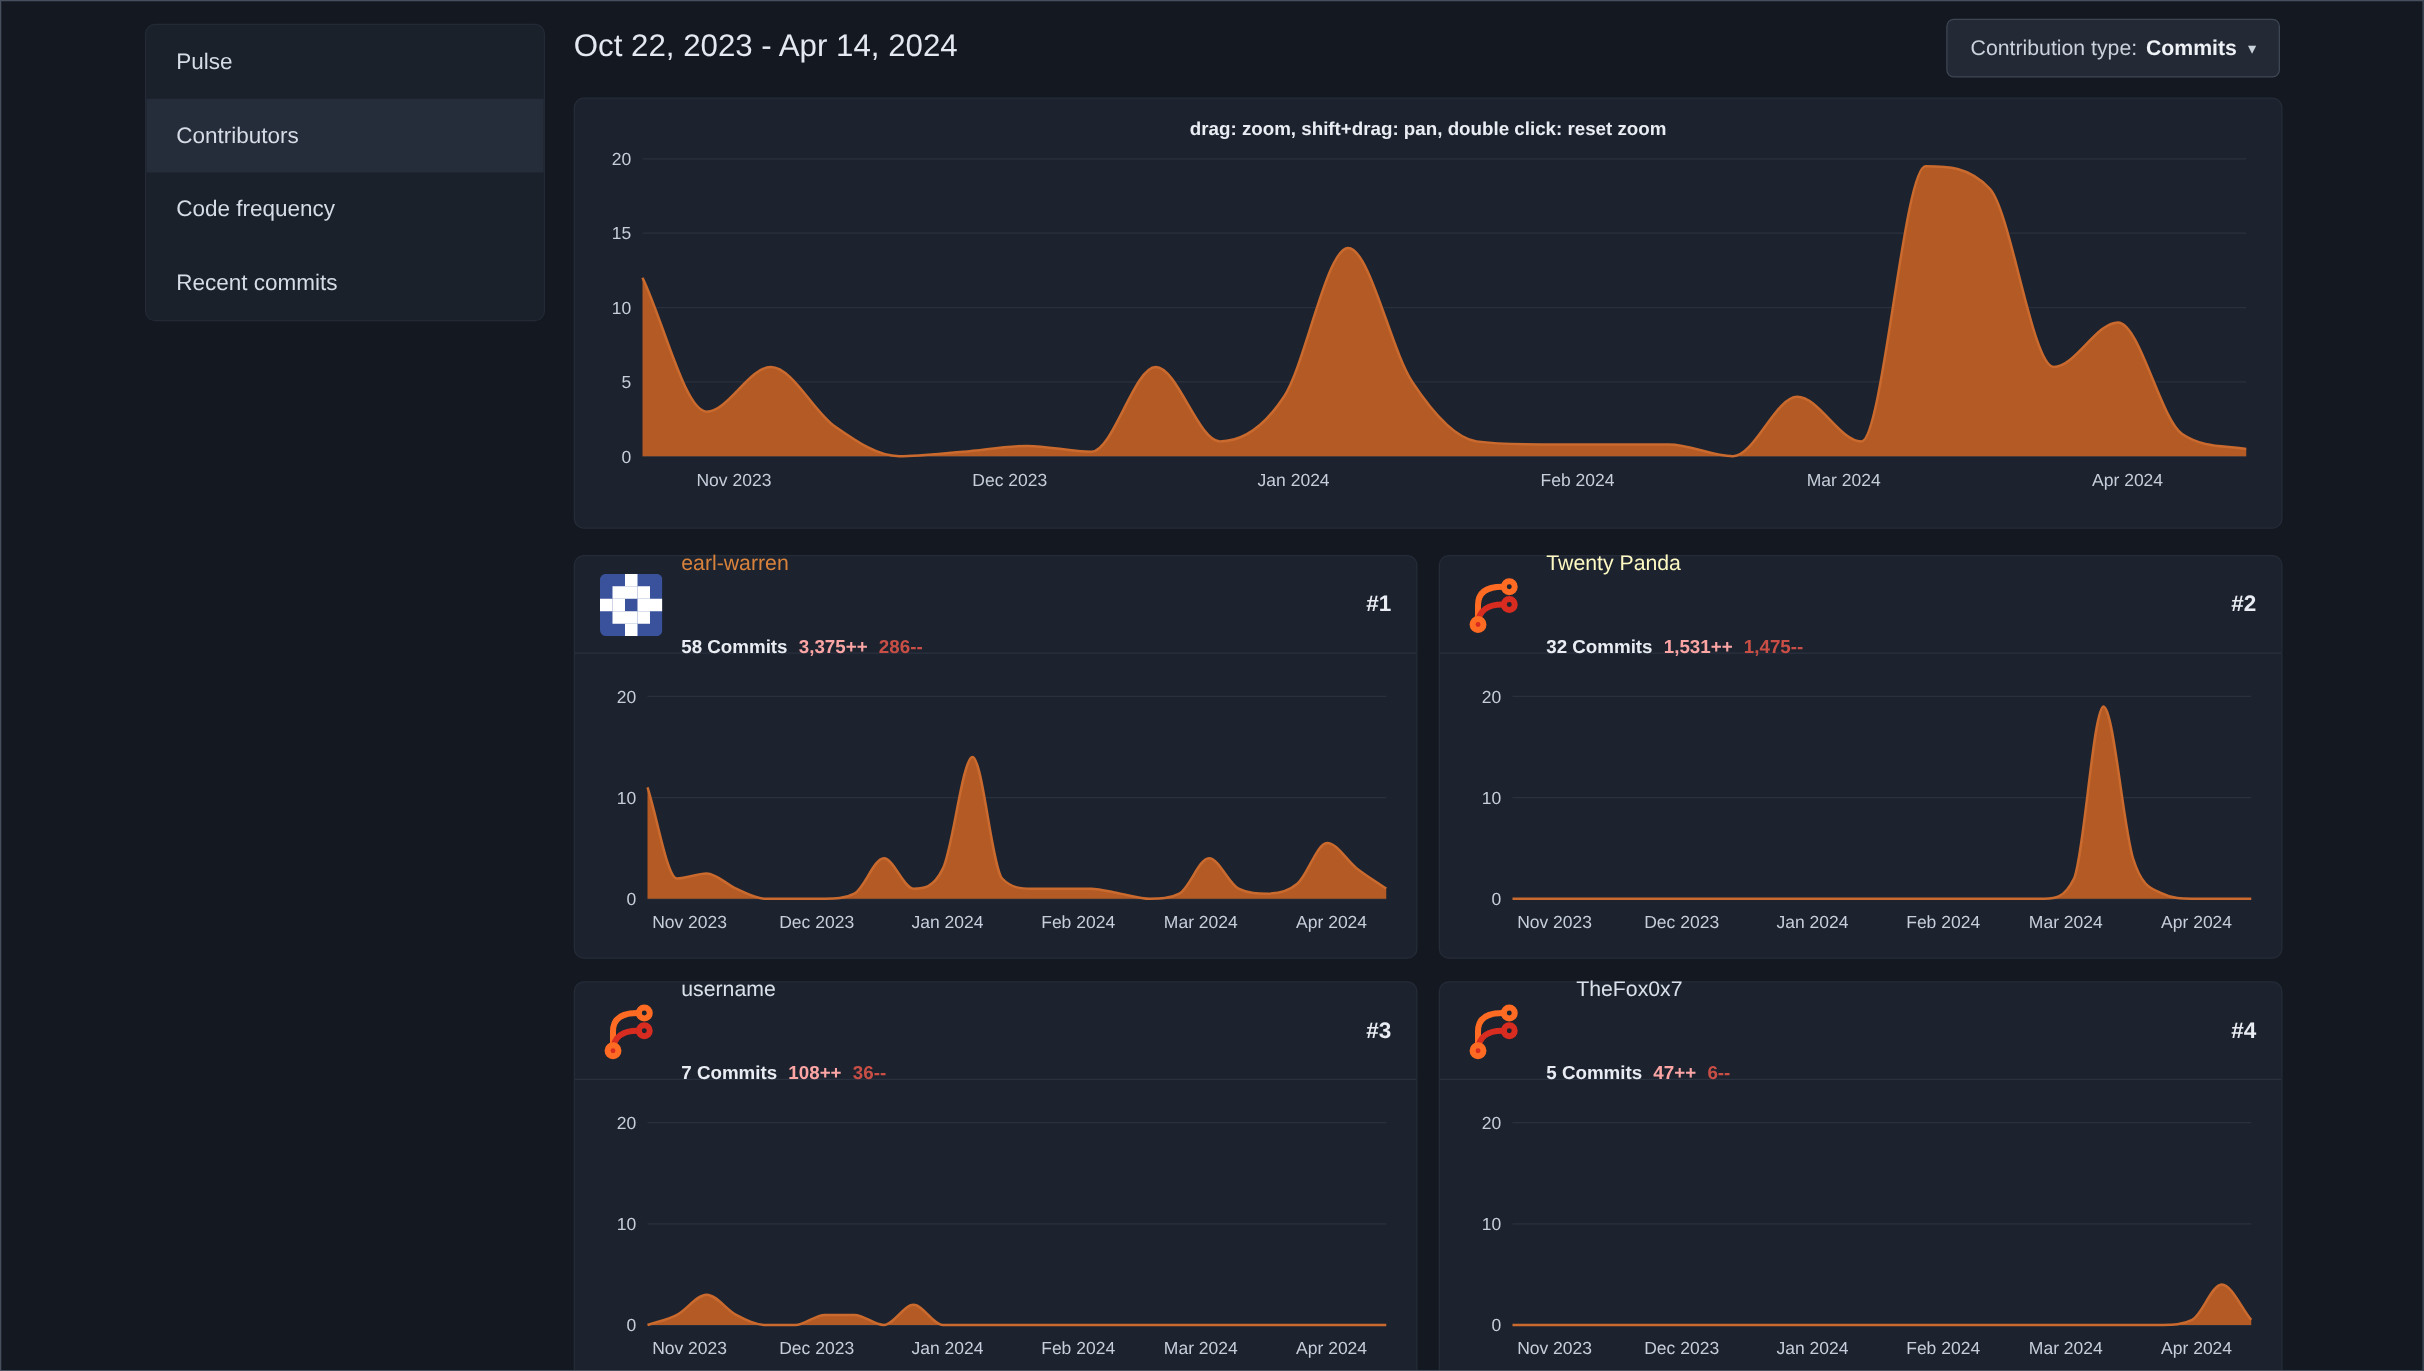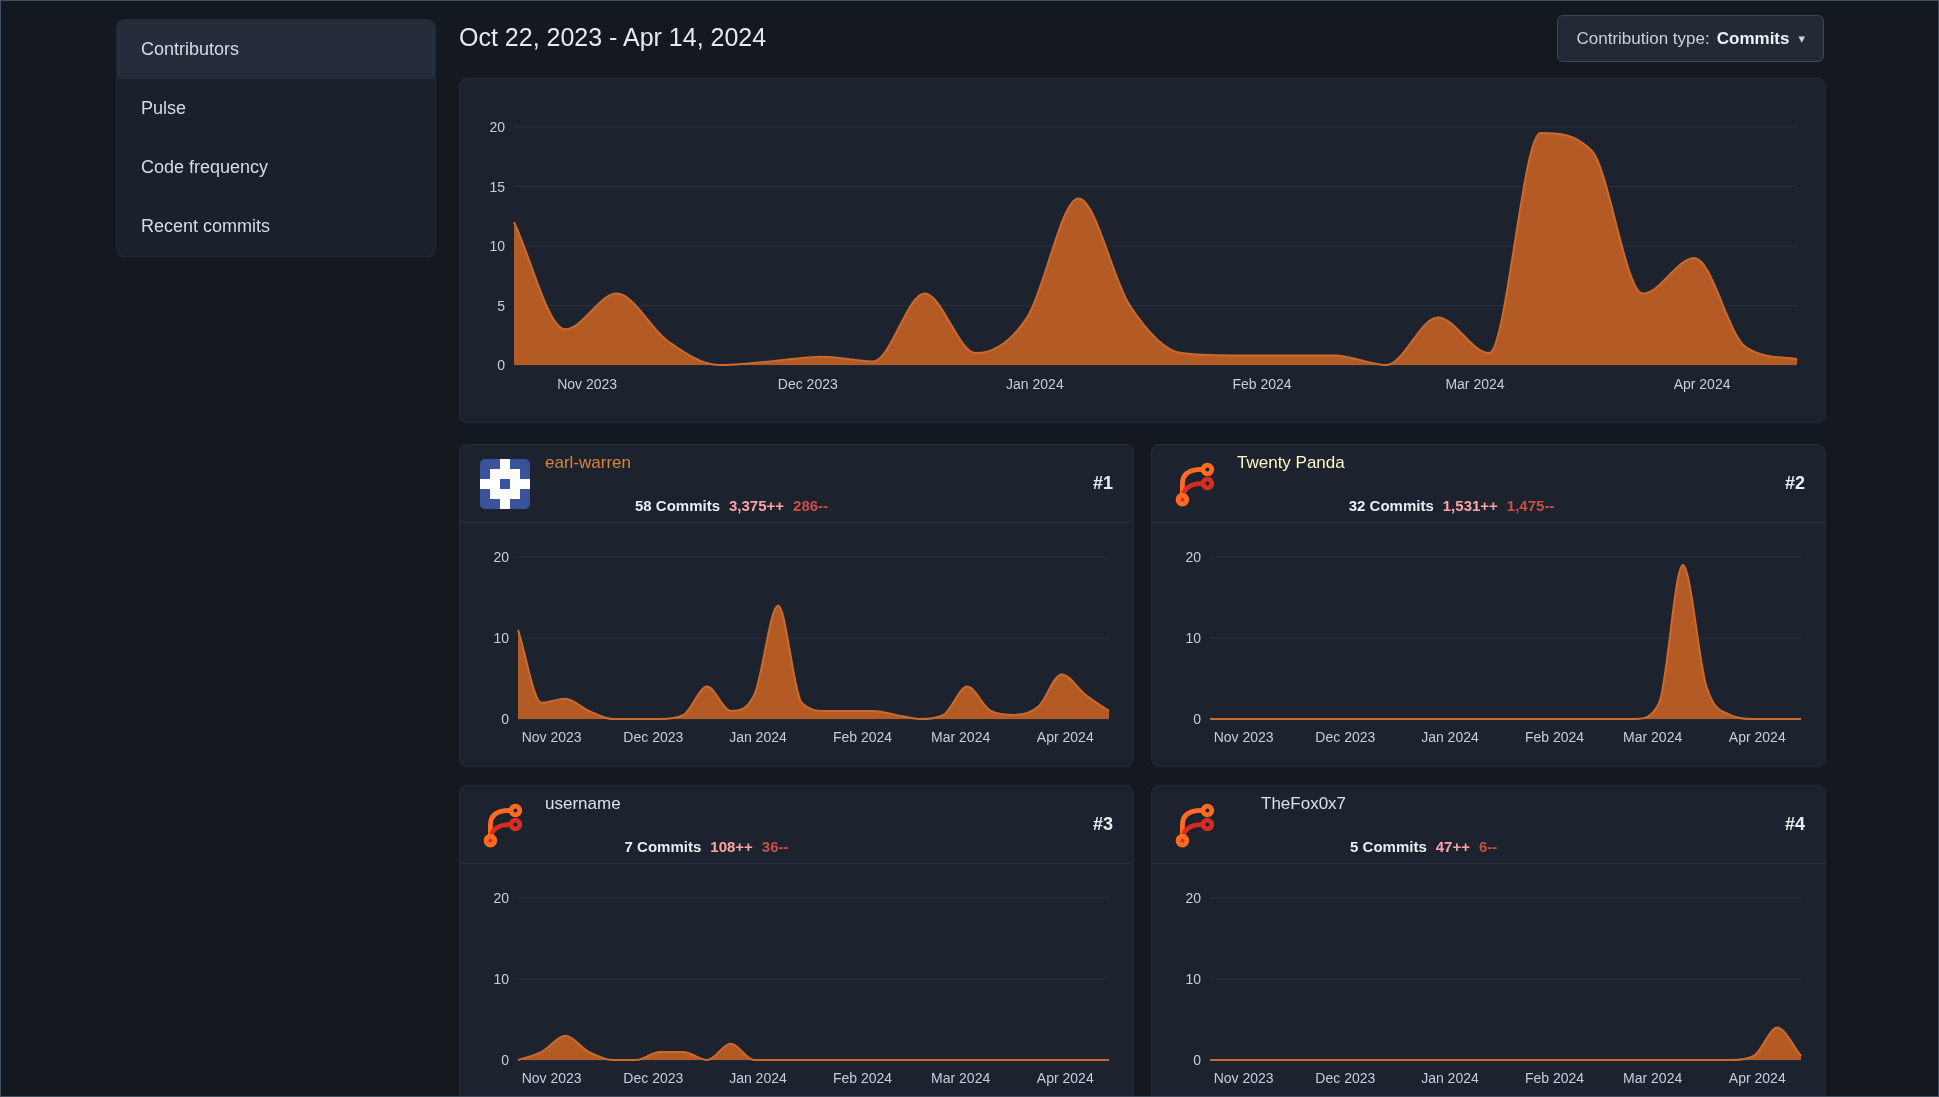--- a/index.html
+++ b/index.html
@@ -53,59 +53,60 @@
     display: grid; grid-template-columns: 675px 675px; gap: 18px 17px;
   }
   .card { position: relative; height: 323px; }
   .card-header {
     display: flex; align-items: center; gap: 15px;
     height: 78px; padding: 12px 20px;
     border-bottom: 1px solid #2a313e;
   }
   .avatar { width: 50px; height: 50px; border-radius: 5px; overflow: hidden; flex: none; cursor: pointer; }
   .avatar svg { display: block; width: 100%; height: 100%; }
-  .card-meta { display: flex; flex-direction: row; gap: 4px; }
+  .card-meta { display: flex; flex-direction: column; gap: 4px; }
   .card-name { font-size: 17px; text-decoration: none; cursor: pointer; }
   .card-stats { display: flex; gap: 9px; font-size: 15px; margin-top: 44px; }
   .commits { color: #e9edf3; font-weight: 700; }
   .adds { color: #fca5a5; font-weight: 700; }
   .dels { color: #c94f46; font-weight: 700; }
   .card-rank { margin-left: auto; font-size: 18px; font-weight: 700; color: #e9edf3; }
   .card svg.mini { position: absolute; left: 10px; top: 88px; }
 
   .chart text { font-family: "Liberation Sans", sans-serif; }
   svg.chart, svg.mini { cursor: crosshair; }
 </style>
 </head>
 <body>
 
 <nav class="sidebar" id="sidebar">
+    <div class="menu-item">
+    <span class="menu-label">Pulse</span>
+  </div>
     <div class="menu-item active">
     <span class="menu-label">Contributors</span>
-  </div>
-    <div class="menu-item">
-    <span class="menu-label">Pulse</span>
   </div>
     <div class="menu-item">
     <span class="menu-label">Code frequency</span>
   </div>
     <div class="menu-item">
     <span class="menu-label">Recent commits</span>
   </div>
   </nav>
 
 <h1 class="page-title">Oct 22, 2023 - Apr 14, 2024</h1>
 
 <button class="dropdown-btn">
   <span>Contribution type:</span>
   <strong>Commits</strong>
   <span class="caret">▾</span>
 </button>
 
 <section class="panel main-panel">
+  <div class="chart-note">drag: zoom, shift+drag: pan, double click: reset zoom</div>
   <svg class="chart" width="1351" height="298" viewBox="0 0 1351 298">
       <line x1="46" y1="246" x2="1329" y2="246" stroke="#2a303c" stroke-width="1"></line>
       <text x="37" y="251" text-anchor="end" fill="#c6cedb" font-size="14">0</text>
       <line x1="46" y1="186.5" x2="1329" y2="186.5" stroke="#2a303c" stroke-width="1"></line>
       <text x="37" y="191.5" text-anchor="end" fill="#c6cedb" font-size="14">5</text>
       <line x1="46" y1="127" x2="1329" y2="127" stroke="#2a303c" stroke-width="1"></line>
       <text x="37" y="132" text-anchor="end" fill="#c6cedb" font-size="14">10</text>
       <line x1="46" y1="67.5" x2="1329" y2="67.5" stroke="#2a303c" stroke-width="1"></line>
       <text x="37" y="72.5" text-anchor="end" fill="#c6cedb" font-size="14">15</text>
       <line x1="46" y1="8" x2="1329" y2="8" stroke="#2a303c" stroke-width="1"></line>

